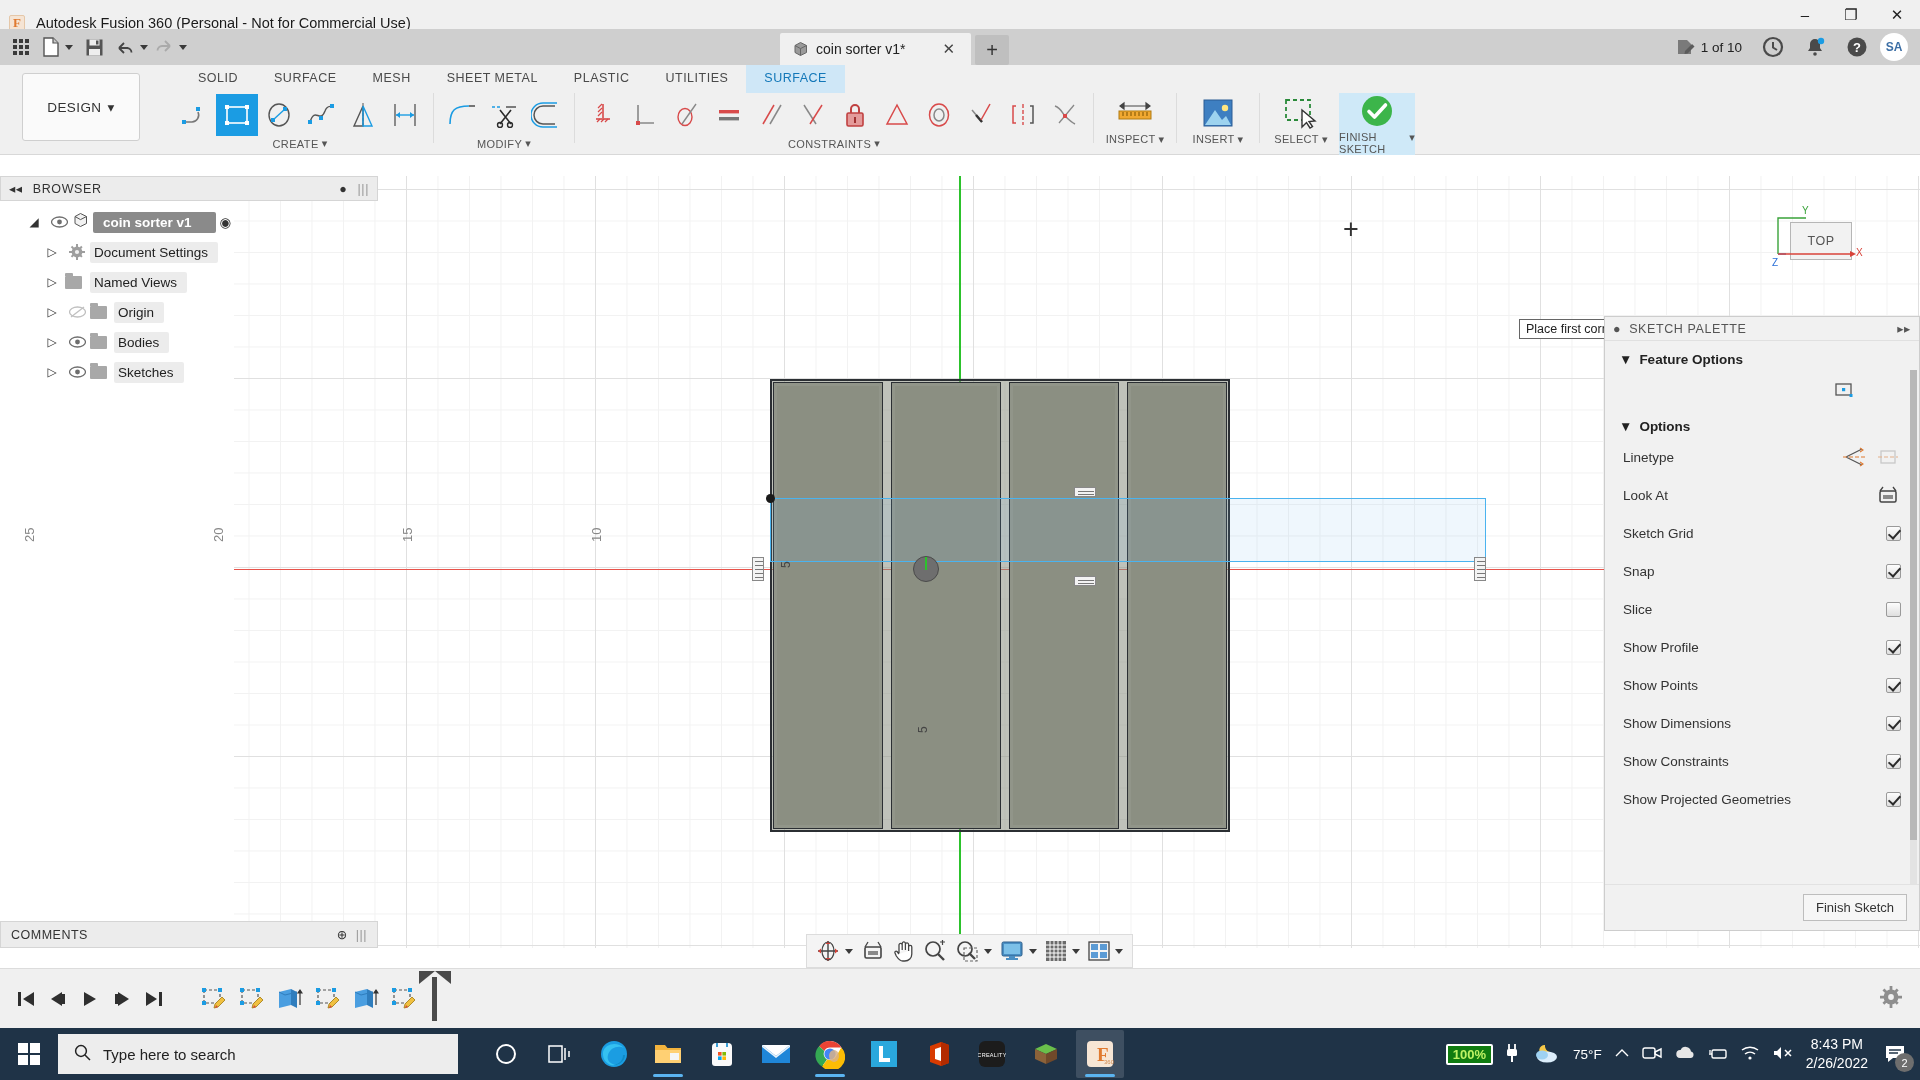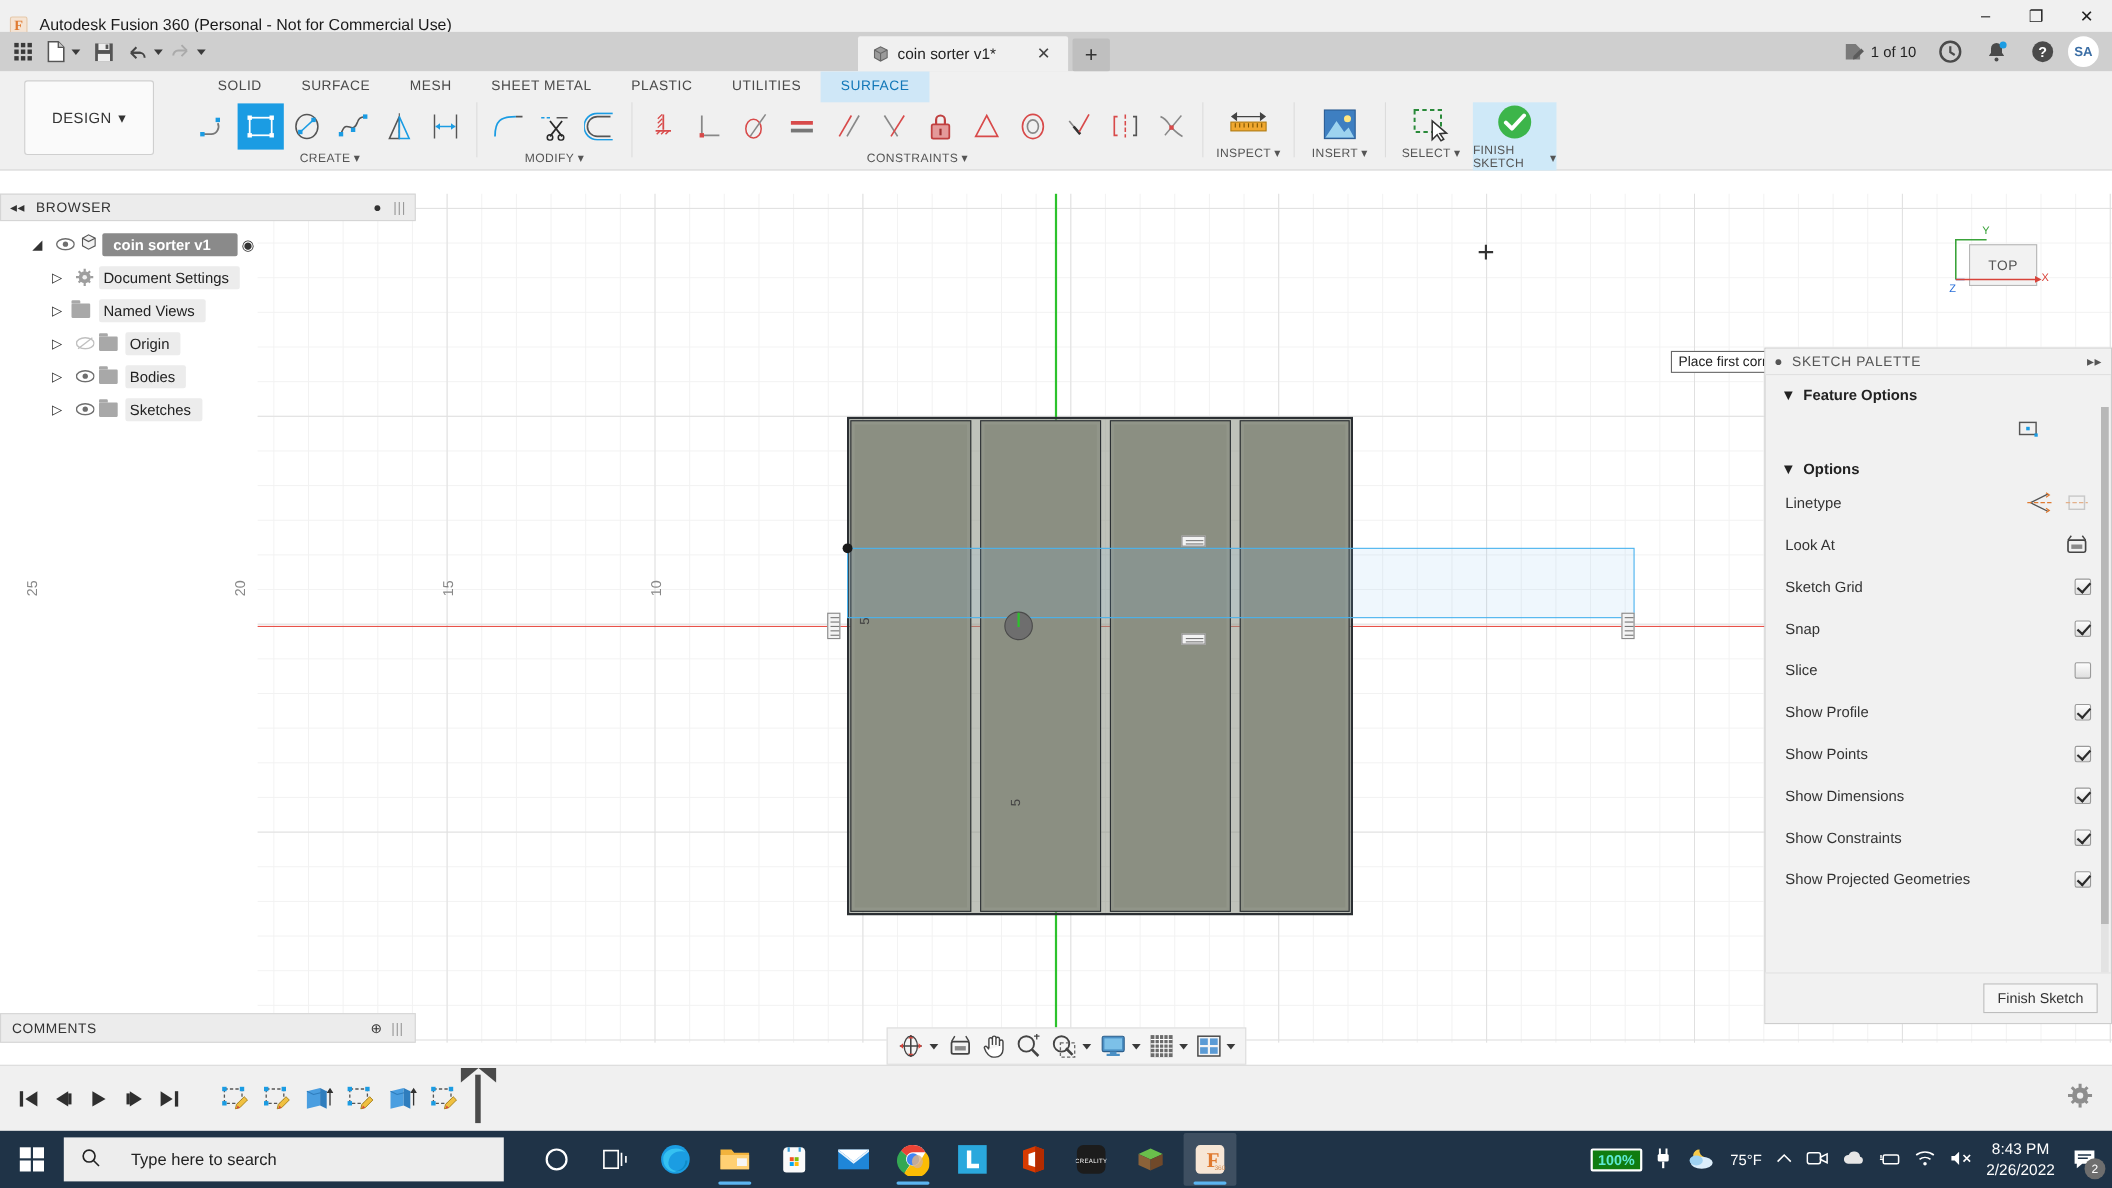--- a/index.html
+++ b/index.html
@@ -72,21 +72,21 @@
   .panel .plabel { font-size:11px; color:#555; letter-spacing:.4px;
      display:flex; align-items:center; gap:3px; }
   .tool { width:42px; height:42px; display:flex; align-items:center;
      justify-content:center; position:relative; }
   .tool.sel { background:#1b9ce3; }
   .vsep { width:1px; height:50px; background:#dcdcdc; margin:0 3px; align-self:flex-start;}
   .bigtool { width:76px; height:62px; display:flex; flex-direction:column;
      align-items:center; justify-content:flex-start; }
   .bigtool .ic { height:40px; display:flex;align-items:center; }
   .bigtool .lb { font-size:11px; color:#555; letter-spacing:.3px;
-     display:flex;align-items:center;gap:3px;}
+     display:flex;align-items:flex-start;gap:3px;}
   .finish { background:#cfe9f8; }
 
   
   .browser { position:absolute; left:0; top:176px; width:378px; }
   .bhead { height:25px; background:#ececec; border:1px solid #d5d5d5;
      display:flex; align-items:center; padding:0 8px; gap:10px;
      font-size:12.5px; color:#333; letter-spacing:.6px; }
   .bhead .sp { flex:1; }
   .btree { padding-top:6px; }
   .bnode { height:30px; display:flex; align-items:center; font-size:13.5px;
@@ -220,31 +220,31 @@
 
   
   .taskbar { position:absolute; left:0; bottom:0; width:1920px; height:52px;
      background:#1f3347; display:flex; align-items:center; }
   .start { width:58px; height:52px; display:flex; align-items:center;
      justify-content:center; }
   .winlogo { display:grid; grid-template-columns:10px 10px;
      grid-template-rows:10px 10px; gap:2.5px; }
   .winlogo i{ background:#fff; display:block; }
   .searchbox { width:400px; height:40px; background:#ededed; display:flex;
-     align-items:center; gap:28px; padding:0 16px; font-size:15px; color:#222; }
+     align-items:center; gap:12px; padding:0 16px; font-size:15px; color:#222; }
   .tbapps { display:flex; align-items:center; gap:6px; margin-left:24px; }
   .tbapp { width:48px;height:48px; display:flex;align-items:center;
      justify-content:center; position:relative; border-radius:2px; }
   .tbapp.running::after{ content:""; position:absolute; bottom:1px; left:9px;
      width:30px; height:3px; background:#5bb4f0; border-radius:2px; }
   .tbapp.active { background:rgba(255,255,255,.14); }
   .tray { position:absolute; right:0; display:flex; align-items:center;
      gap:12px; padding-right:10px; color:#fff; font-size:13.5px; }
   .battery { background:#107c10; border:2px solid #fff; border-radius:2px;
-     color:#5eead4; font-size:13px; padding:1px 5px; font-weight:bold; }
+     color:#bef264; font-size:13px; padding:1px 5px; font-weight:bold; }
   .clock { text-align:center; line-height:1.35; font-size:14px; }
   .notif { position:relative; width:30px;height:30px;
      display:flex;align-items:center;justify-content:center; }
   .notif .badge{ position:absolute; right:-4px; bottom:-3px; width:19px;height:19px;
      border-radius:50%; background:#6e6e6e; color:#fff; font-size:11px;
      display:flex;align-items:center;justify-content:center; }
 </style>
 </head>
 <body>
 

